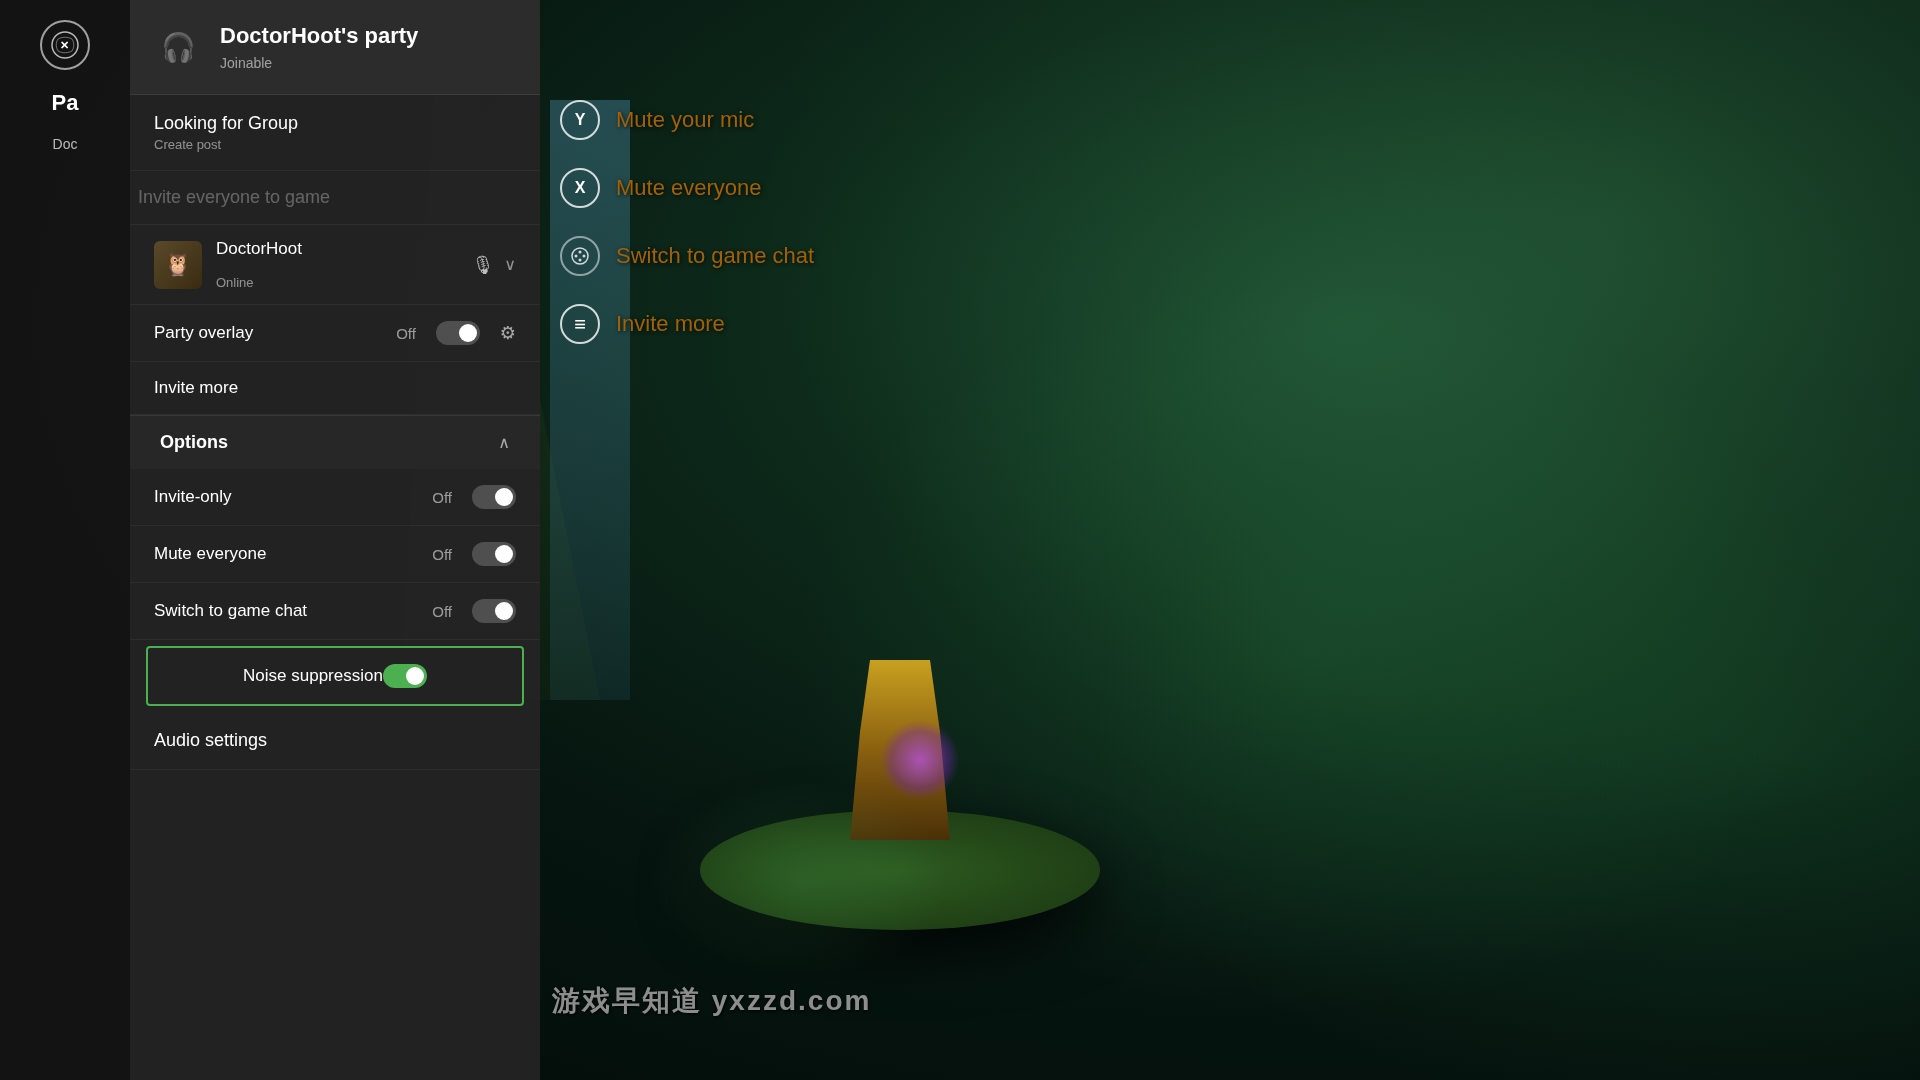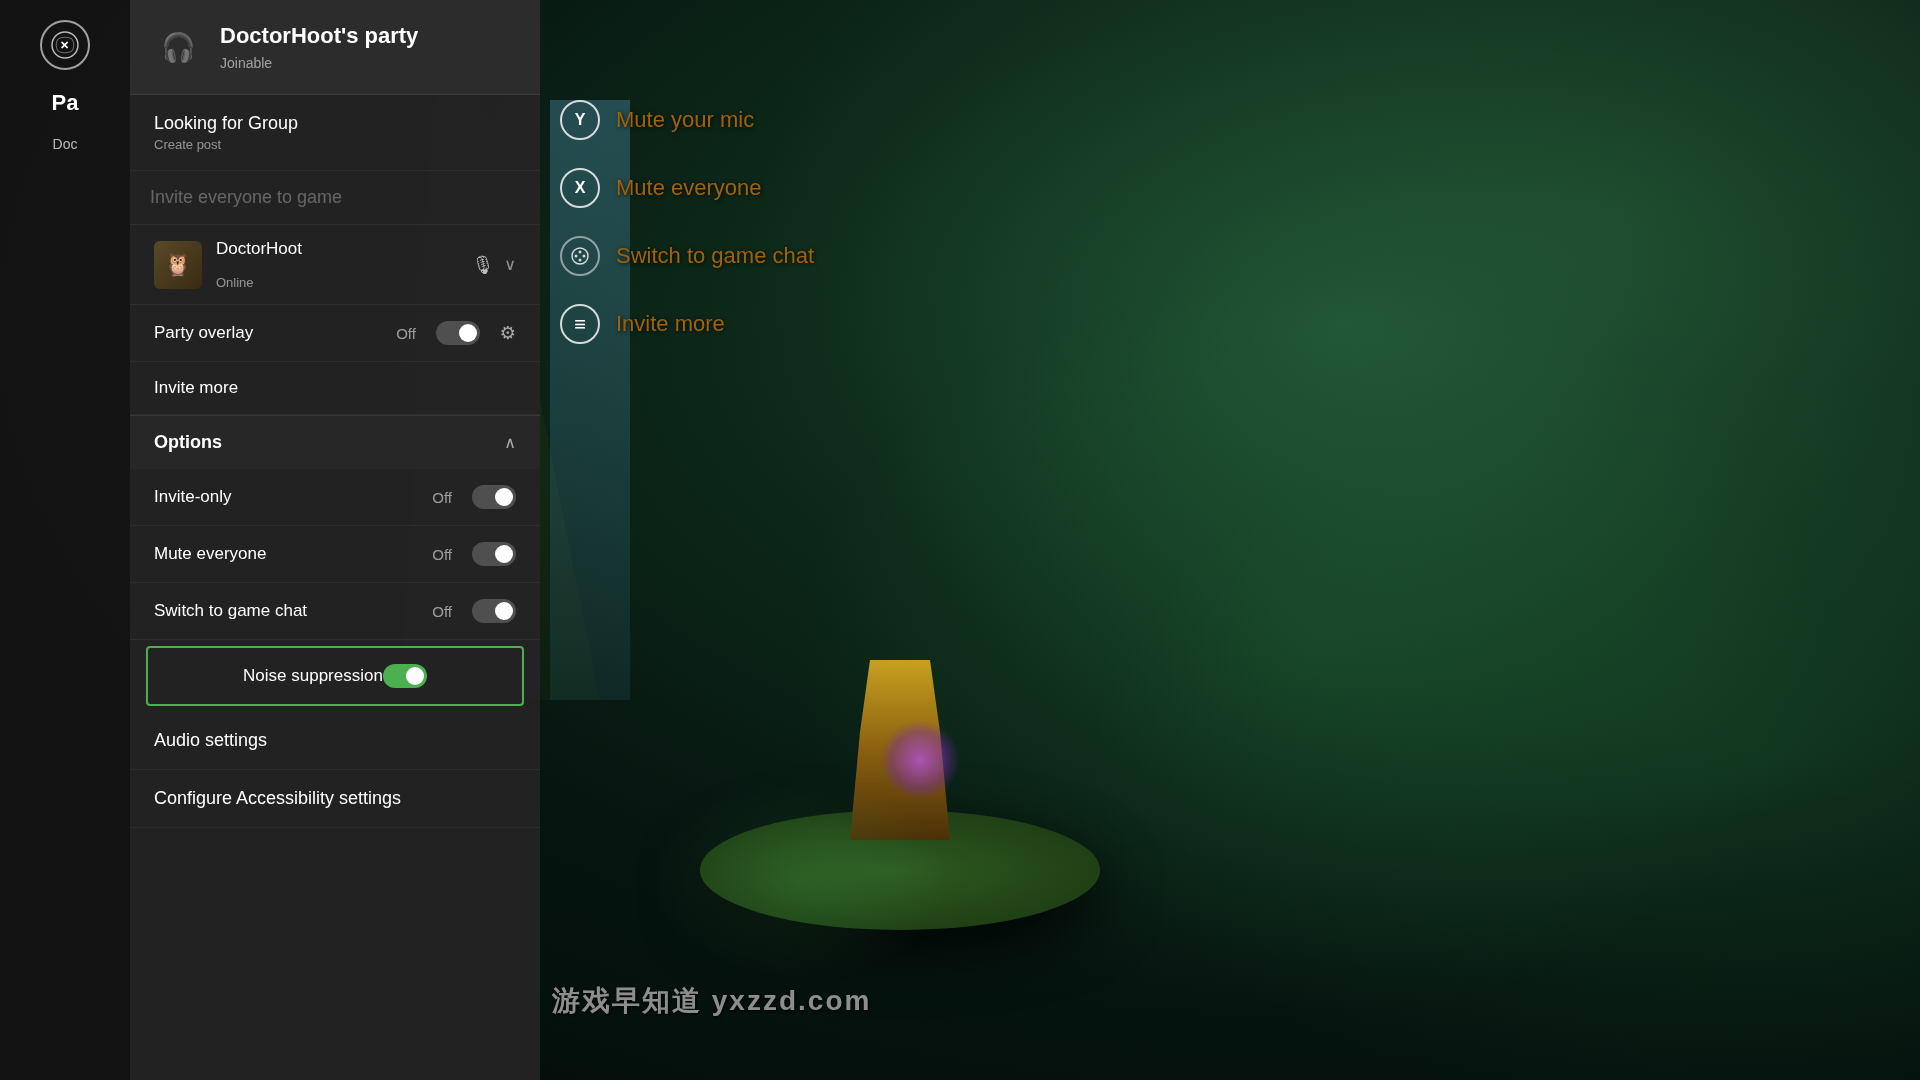--- a/index.html
+++ b/index.html
@@ -352,21 +352,21 @@
       color: rgba(255,255,255,0.6);
       font-size: 18px;
       cursor: pointer;
     }
 
     
     .options-header {
       display: flex;
       align-items: center;
       justify-content: space-between;
-      padding: 16px 24px;
+      padding: 16px 30px;
       background: rgba(40,40,40,0.98);
       border-top: 1px solid rgba(255,255,255,0.08);
     }
 
     .options-title {
       color: white;
       font-size: 18px;
       font-weight: 600;
     }
 
@@ -495,21 +495,21 @@
       <div class="party-title">DoctorHoot's party</div>
       <div class="party-subtitle">Joinable</div>
     </div>
   </div>
 
   <div class="menu-item">
     <div class="menu-item-primary">Looking for Group</div>
     <div class="menu-item-secondary">Create post</div>
   </div>
 
-  <div class="menu-item" style="padding: 16px 20px;">
+  <div class="menu-item" style="padding: 16px 8px;">
     <div class="menu-item-disabled">Invite everyone to game</div>
   </div>
 
   <div class="member-row">
     <div class="avatar-owl">🦉</div>
     <div class="member-info">
       <div class="member-name">DoctorHoot</div>
       <div class="member-status">Online</div>
     </div>
     <div class="member-actions">
@@ -568,17 +568,14 @@
       <div class="toggle-controls">
         <div class="toggle-switch toggle-on"></div>
       </div>
     </div>
   </div>
 
   <div class="menu-item">
     <span class="menu-item-primary">Audio settings</span>
   </div>
 
-  <div class="menu-item">
-    <span class="menu-item-primary">Configure Accessibility settings</span>
-  </div>
 
 </div>
 
 </body></html>

